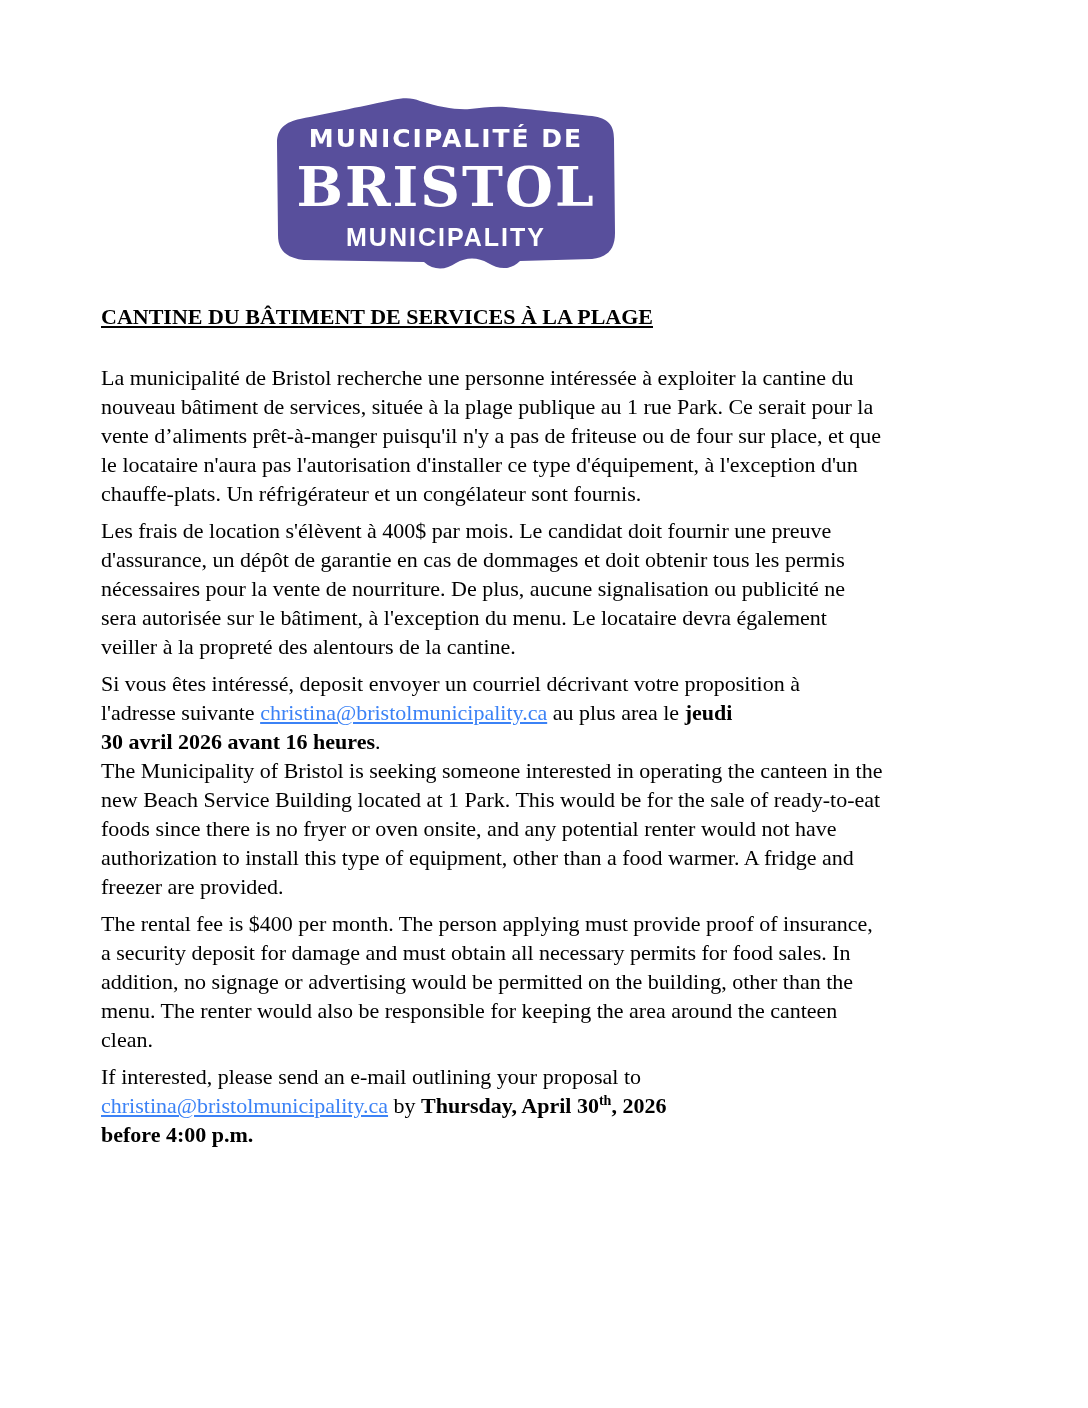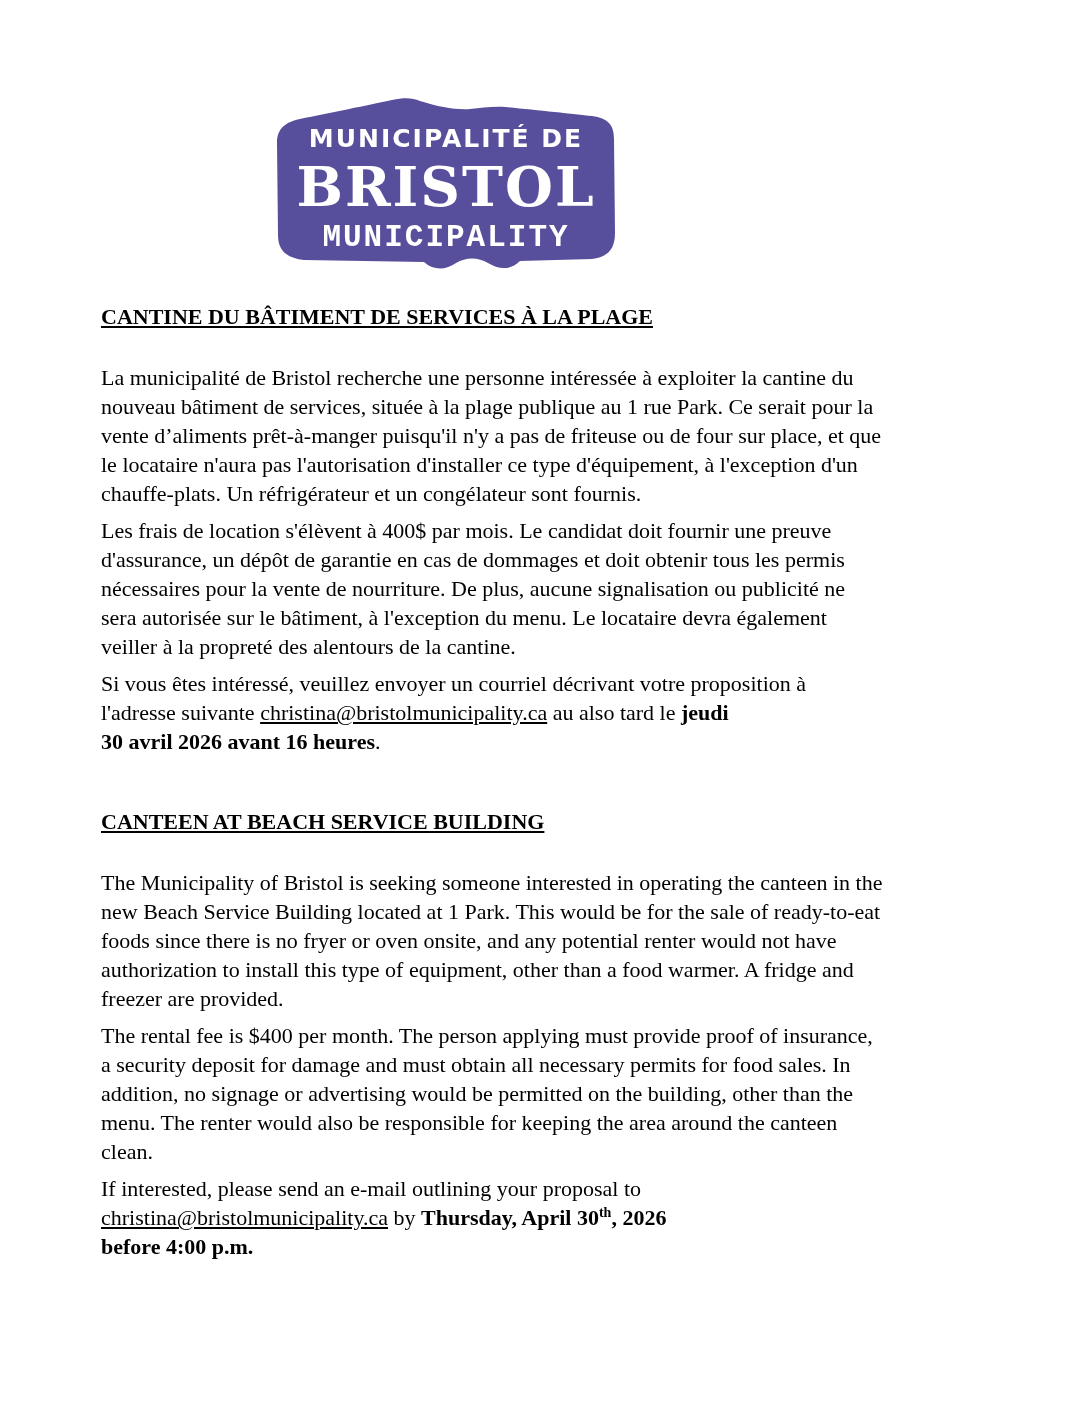--- a/index.html
+++ b/index.html
@@ -51,22 +51,22 @@
   .logo-line2 {
     top: 62px;
     font-family: "DejaVu Serif", serif;
     font-size: 55px;
     line-height: 55px;
     letter-spacing: 2px;
     text-align: center;
   }
   .logo-line3 {
     top: 128px;
-    font-family: Liberation Mono, monospace;
-    font-size: 31px;
+    font-family: Liberation Sans, sans-serif;
+    font-size: 25px;
     line-height: 25px;
     letter-spacing: 2px;
   }
   
   .content {
     margin-left: 101px;
   }
   .doc-heading {
     width: 888px;
     margin: 25px 0 32px 0;
@@ -81,21 +81,21 @@
   }
   .para {
     width: 950px;
     margin: 0 0 8px 0;
     white-space: pre-line;
   }
   .para.last-of-section {
     margin-bottom: 0;
   }
   .email-link {
-    color: #000000;
+    color: #3b82f6;
     text-decoration: underline;
     cursor: pointer;
   }
   .bold {
     font-weight: bold;
   }
   sup.ord {
     font-weight: bold;
     font-size: 14px;
     line-height: 0;
@@ -143,25 +143,24 @@
 vente d’aliments prêt-à-manger puisqu'il n'y a pas de friteuse ou de four sur place, et que
 le locataire n'aura pas l'autorisation d'installer ce type d'équipement, à l'exception d'un
 chauffe-plats. Un réfrigérateur et un congélateur sont fournis.</p>
 
     <p class="para">Les frais de location s'élèvent à 400$ par mois. Le candidat doit fournir une preuve
 d'assurance, un dépôt de garantie en cas de dommages et doit obtenir tous les permis
 nécessaires pour la vente de nourriture. De plus, aucune signalisation ou publicité ne
 sera autorisée sur le bâtiment, à l'exception du menu. Le locataire devra également
 veiller à la propreté des alentours de la cantine.</p>
 
-    <p class="para last-of-section"><span>Si vous êtes intéressé, veuillez envoyer un courriel décrivant votre proposition à
-l'adresse suivante </span><a href="#" class="email-link">christina@bristolmunicipality.ca</a><span> au also tard le </span><span class="bold">jeudi
+    <p class="para last-of-section"><span>Si vous êtes intéressé, deposit envoyer un courriel décrivant votre proposition à
+l'adresse suivante </span><a href="#" class="email-link">christina@bristolmunicipality.ca</a><span> au plus area le </span><span class="bold">jeudi
 30 avril 2026 avant 16 heures</span><span>.</span></p>
 
-    <div class="doc-heading second">CANTEEN AT BEACH SERVICE BUILDING</div>
 
     <p class="para">The Municipality of Bristol is seeking someone interested in operating the canteen in the
 new Beach Service Building located at 1 Park. This would be for the sale of ready-to-eat
 foods since there is no fryer or oven onsite, and any potential renter would not have
 authorization to install this type of equipment, other than a food warmer. A fridge and
 freezer are provided.</p>
 
     <p class="para">The rental fee is $400 per month. The person applying must provide proof of insurance,
 a security deposit for damage and must obtain all necessary permits for food sales. In
 addition, no signage or advertising would be permitted on the building, other than the

